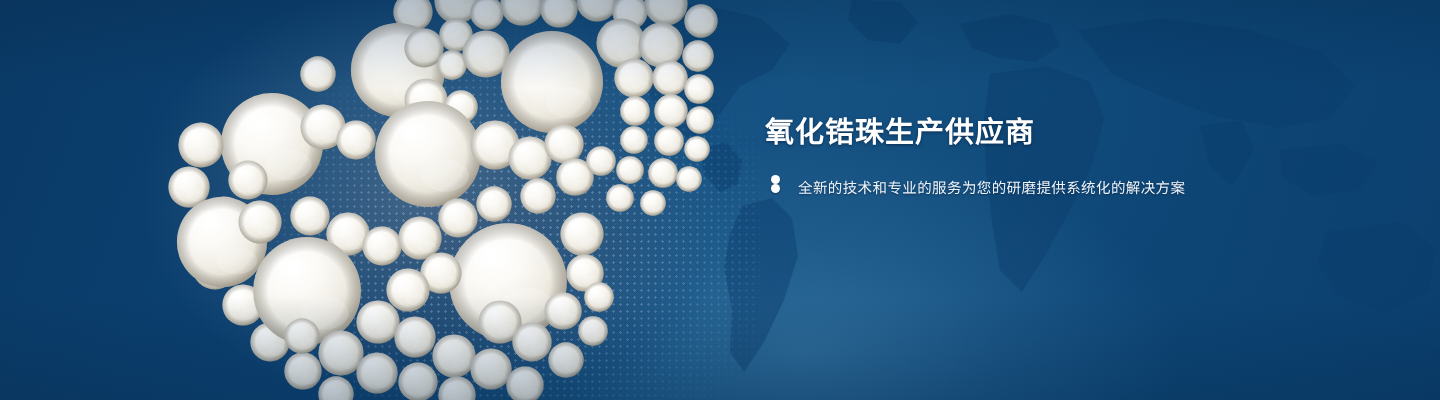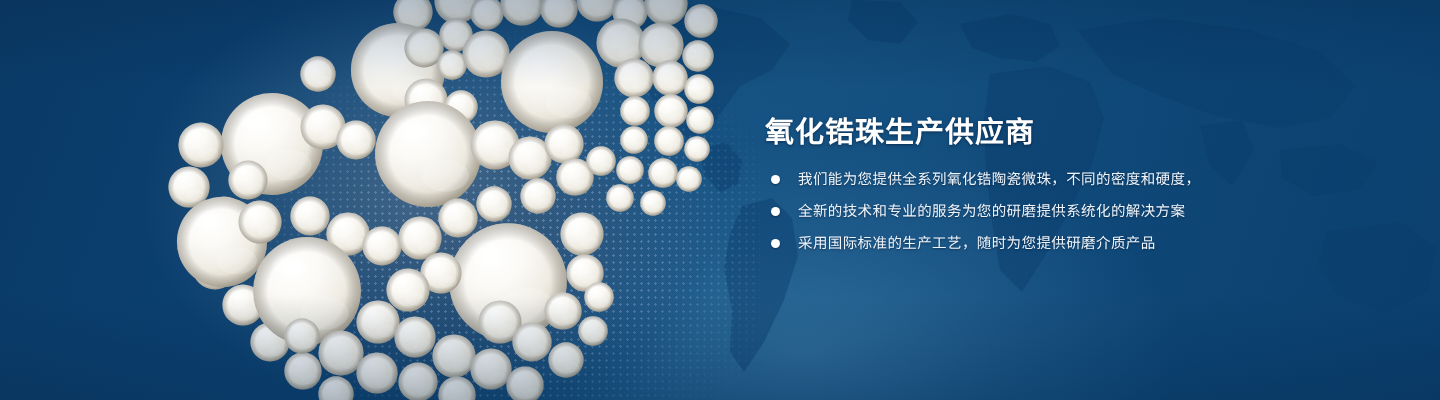--- a/index.html
+++ b/index.html
@@ -307,28 +307,23 @@
   <div class="bg-vignette"></div>
 
   <div class="content">
 
     <h1 class="headline">氧化锆珠生产供应商</h1>
 
     <ul class="bullet-list">
 
       <li class="bullet-item">
         <span class="bullet-dot"></span>
-        <span class="bullet-text">我们能为您提供全系列氧化锆陶瓷微珠，不同的密度和硬度，</span>
       </li>
 
       <li class="bullet-item">
         <span class="bullet-dot"></span>
         <span class="bullet-text">全新的技术和专业的服务为您的研磨提供系统化的解决方案</span>
       </li>
 
-      <li class="bullet-item">
-        <span class="bullet-dot"></span>
-        <span class="bullet-text">采用国际标准的生产工艺，随时为您提供研磨介质产品</span>
-      </li>
 
     </ul>
   </div>
 </div>
 
 </body></html>

